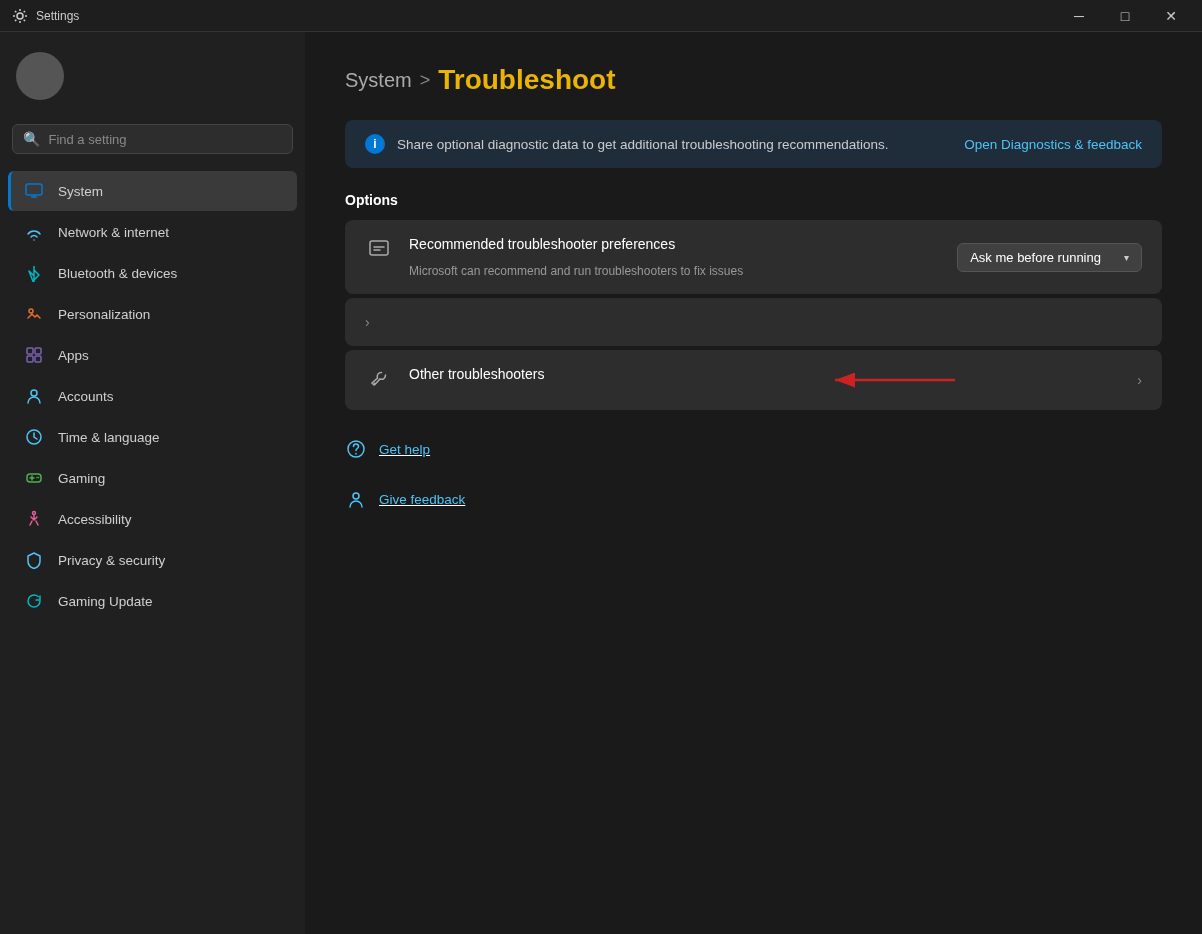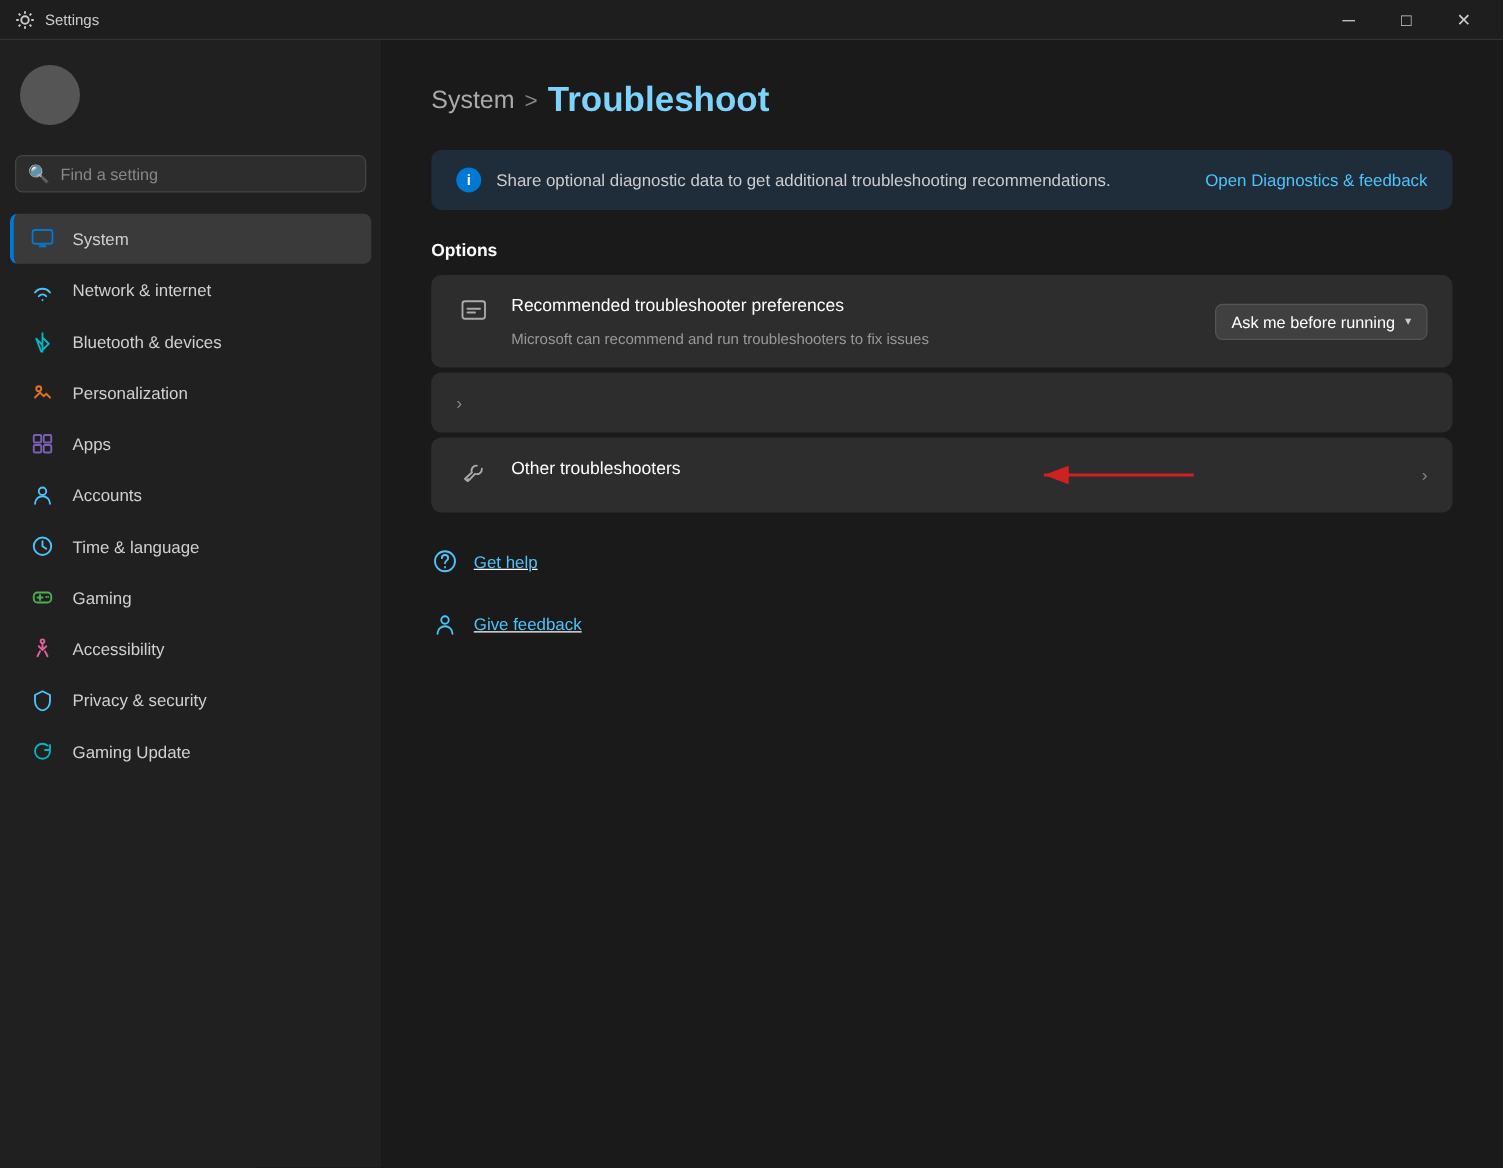--- a/index.html
+++ b/index.html
@@ -158,21 +158,21 @@
       font-weight: 400;
       cursor: pointer;
     }
     .breadcrumb-separator {
       font-size: 18px;
       color: #888;
     }
     .breadcrumb-current {
       font-size: 28px;
       font-weight: 700;
-      color: #7dd3fc;
+      color: #eab308;
     }
 
     
     .info-banner {
       background: #1f2c3a;
       border-radius: 8px;
       padding: 14px 20px;
       display: flex;
       align-items: center;
       justify-content: space-between;
@@ -268,21 +268,21 @@
     .dropdown-btn {
       background: #404040;
       border: 1px solid #555;
       border-radius: 6px;
       color: #fff;
       font-size: 13px;
       padding: 6px 12px;
       cursor: pointer;
       display: flex;
       align-items: center;
-      gap: 8px;
+      gap: 23px;
     }
     .chevron-icon {
       font-size: 10px;
       color: #ccc;
     }
 
     
     .chevron-right {
       color: #888;
       font-size: 14px;

